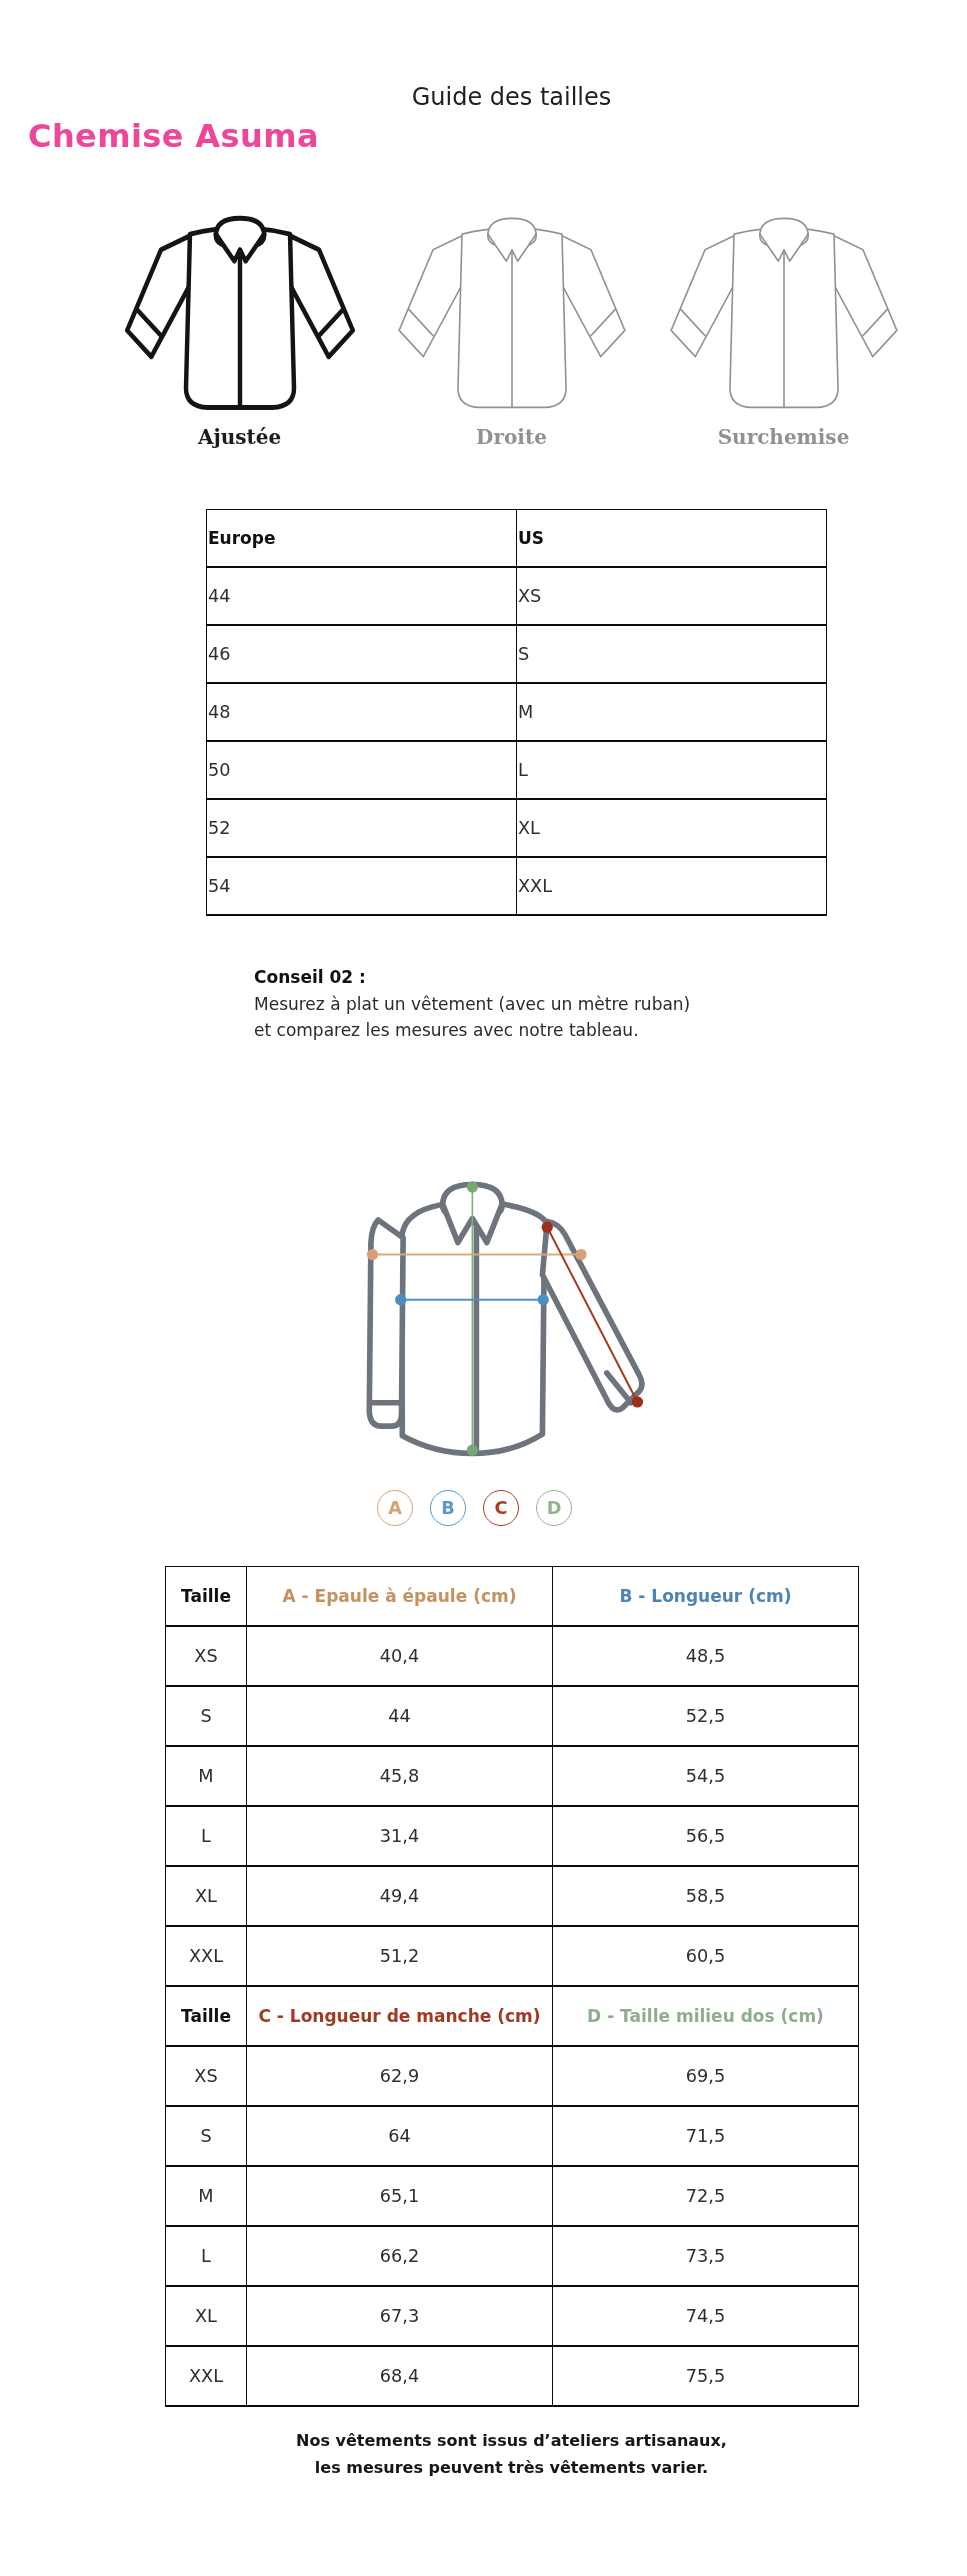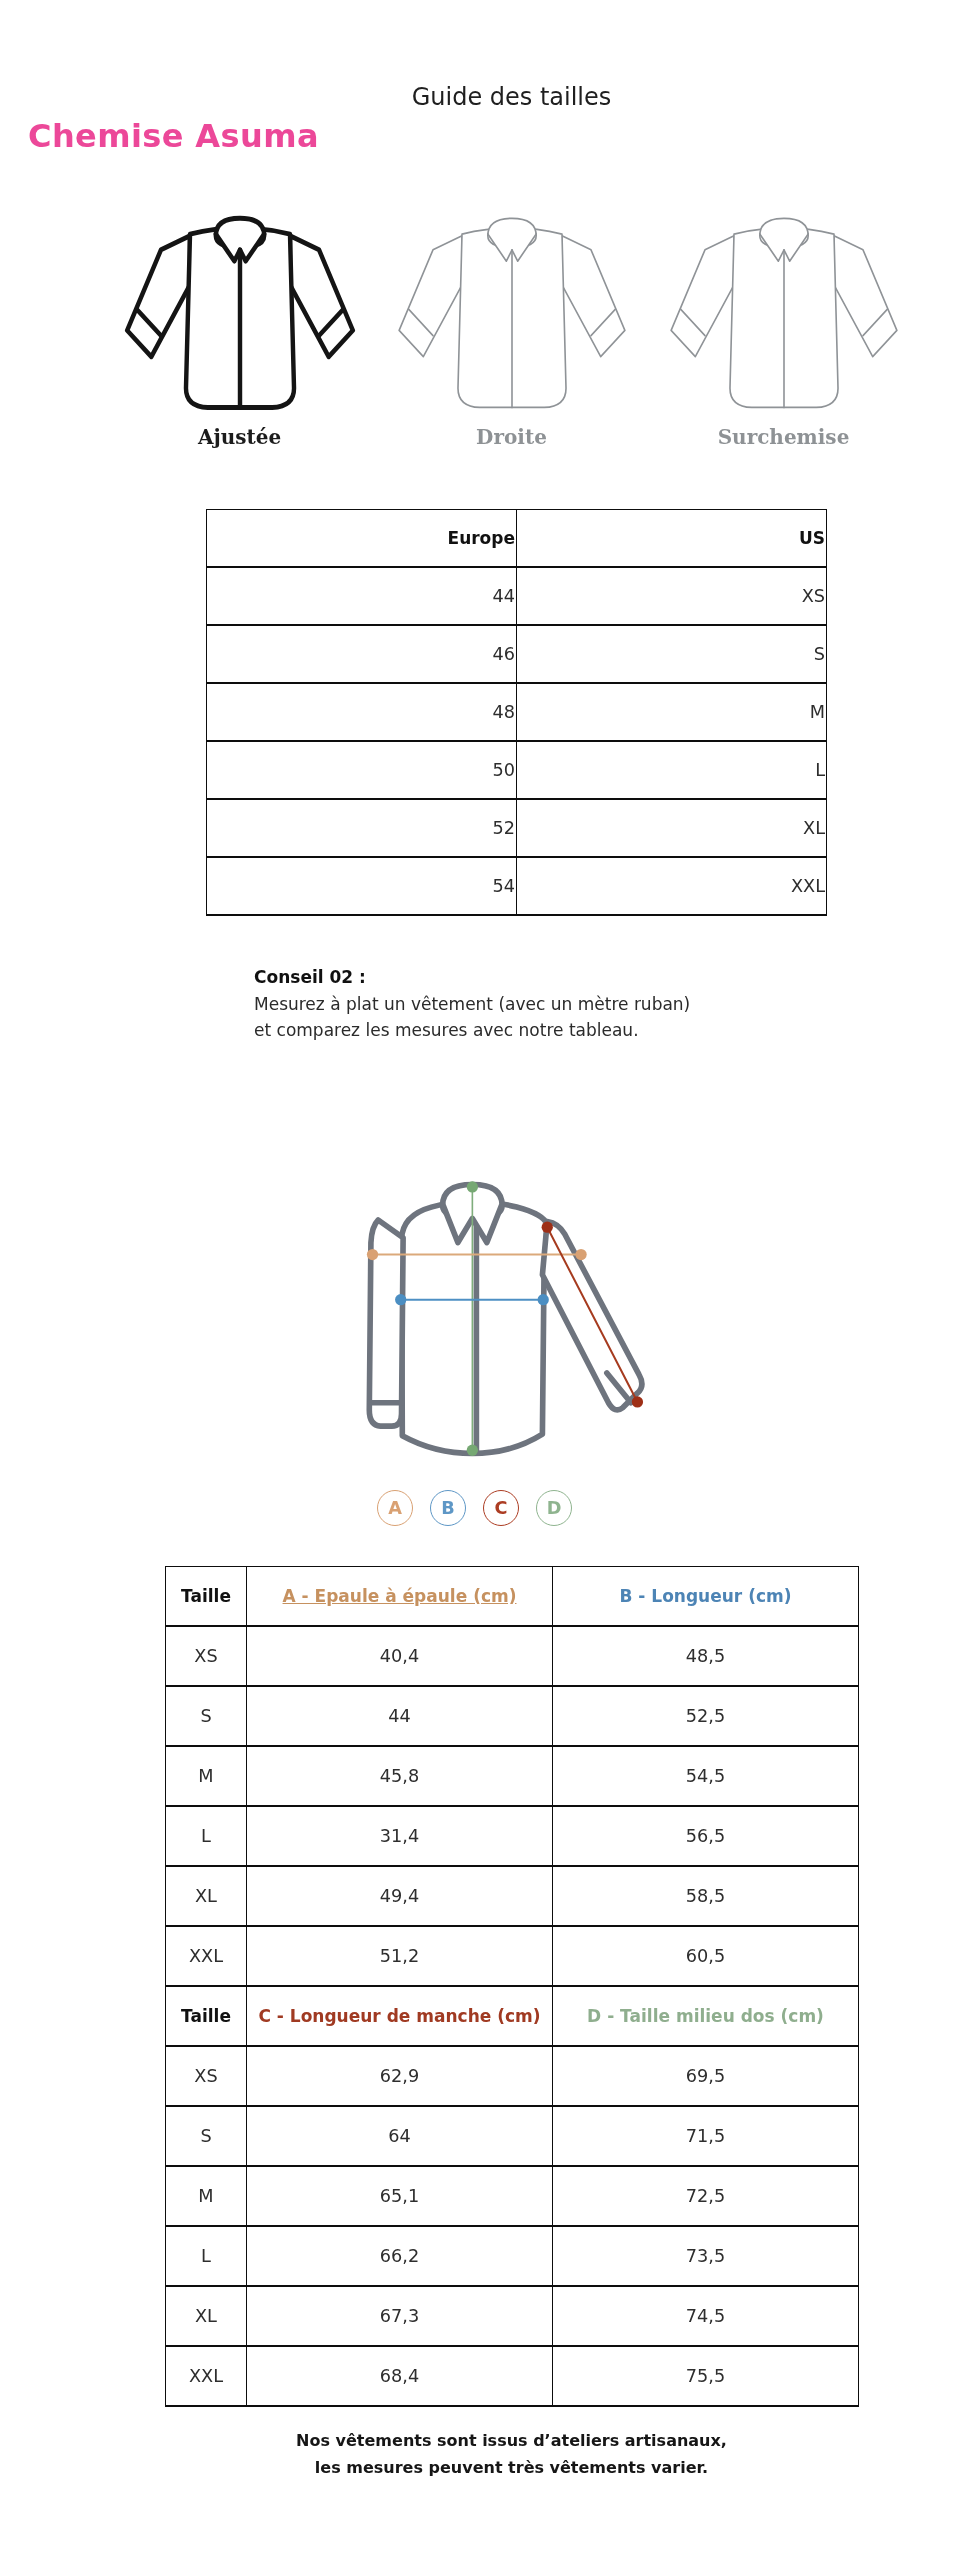--- a/index.html
+++ b/index.html
@@ -19,21 +19,21 @@
   .shirt-bold  { stroke:#141414; stroke-width:5.5; stroke-linejoin:round; stroke-linecap:round; }
   .shirt-light { stroke:#8F9397; stroke-width:2;   stroke-linejoin:round; stroke-linecap:round; }
   .fit-label { margin-top:0; font-family:"DejaVu Serif", serif; font-size:20px;font-weight:bold; }
   .fit-label.dark  { color:#1c1c1c; }
   .fit-label.light { color:#8E9295; }
   
   table { border-collapse:collapse; table-layout:fixed; }
   .eu-table { position:absolute; left:178px; top:509px; width:620px; border:1.6px solid #0d0d0d; }
   .eu-table tr { border-bottom:2.4px solid #0d0d0d; }
   .eu-table th, .eu-table td { border-left:1.6px solid #0d0d0d; border-right:1.6px solid #0d0d0d;
-    height:54px; text-align:right; vertical-align:middle; }
+    height:54px; text-align:left; vertical-align:middle; }
   .eu-table th { font-size:17px; font-weight:700; color:#111; }
   .eu-table td { font-size:17.7px; font-weight:400; color:#2e2e2e; }
   .m-table { position:absolute; left:137px; top:1566px; width:693px; border:1.6px solid #0d0d0d; }
   .m-table tr { border-bottom:2.4px solid #0d0d0d; }
   .m-table th, .m-table td { border-left:1.6px solid #0d0d0d; border-right:1.6px solid #0d0d0d;
     height:56px; text-align:center; vertical-align:middle; }
   .m-table th { font-size:17px; font-weight:700; }
   .m-table td { font-size:17.7px; color:#2e2e2e; }
   
   .tips { position:absolute; left:226px; top:967px; width:484px; }
@@ -173,21 +173,21 @@
 
   <table class="m-table">
     <colgroup>
         <col style="width:81px">
         <col style="width:306px">
         <col style="width:306px">
       </colgroup>
     <tbody>
         <tr>
       <th style="color: rgb(17, 17, 17);">Taille</th>
-      <th style="color: rgb(198, 145, 95); text-decoration: underline;">A - Epaule à épaule (cm)</th>
+      <th style="color: rgb(198, 145, 95);">A - Epaule à épaule (cm)</th>
       <th style="color: rgb(77, 132, 181);">B - Longueur (cm)</th>
     </tr>
     <tr>
       <td>XS</td>
       <td>40,4</td>
       <td>48,5</td>
     </tr>
     <tr>
       <td>S</td>
       <td>44</td>

